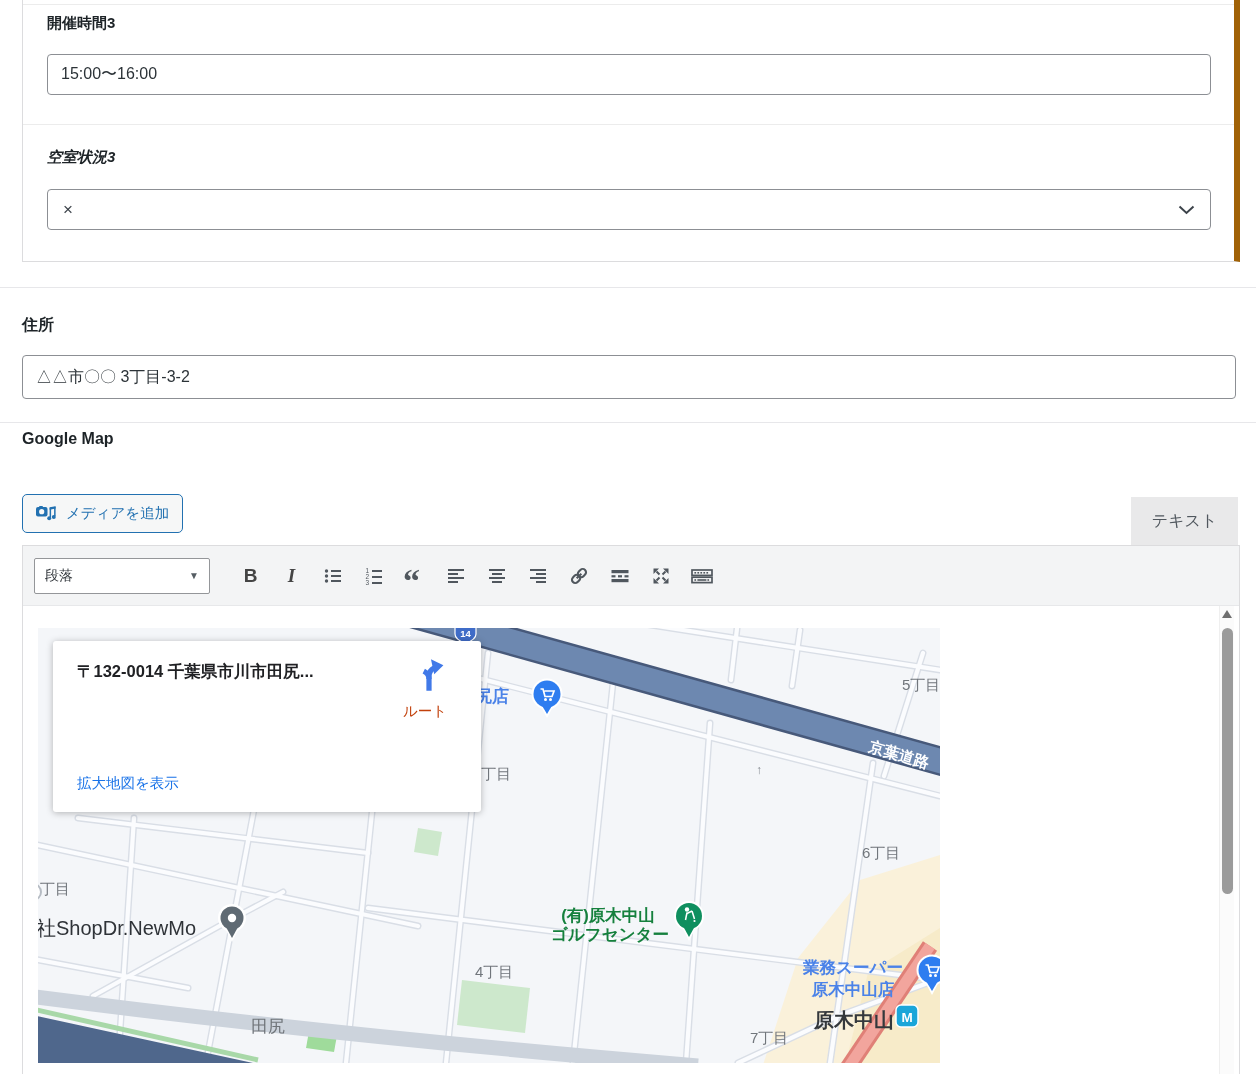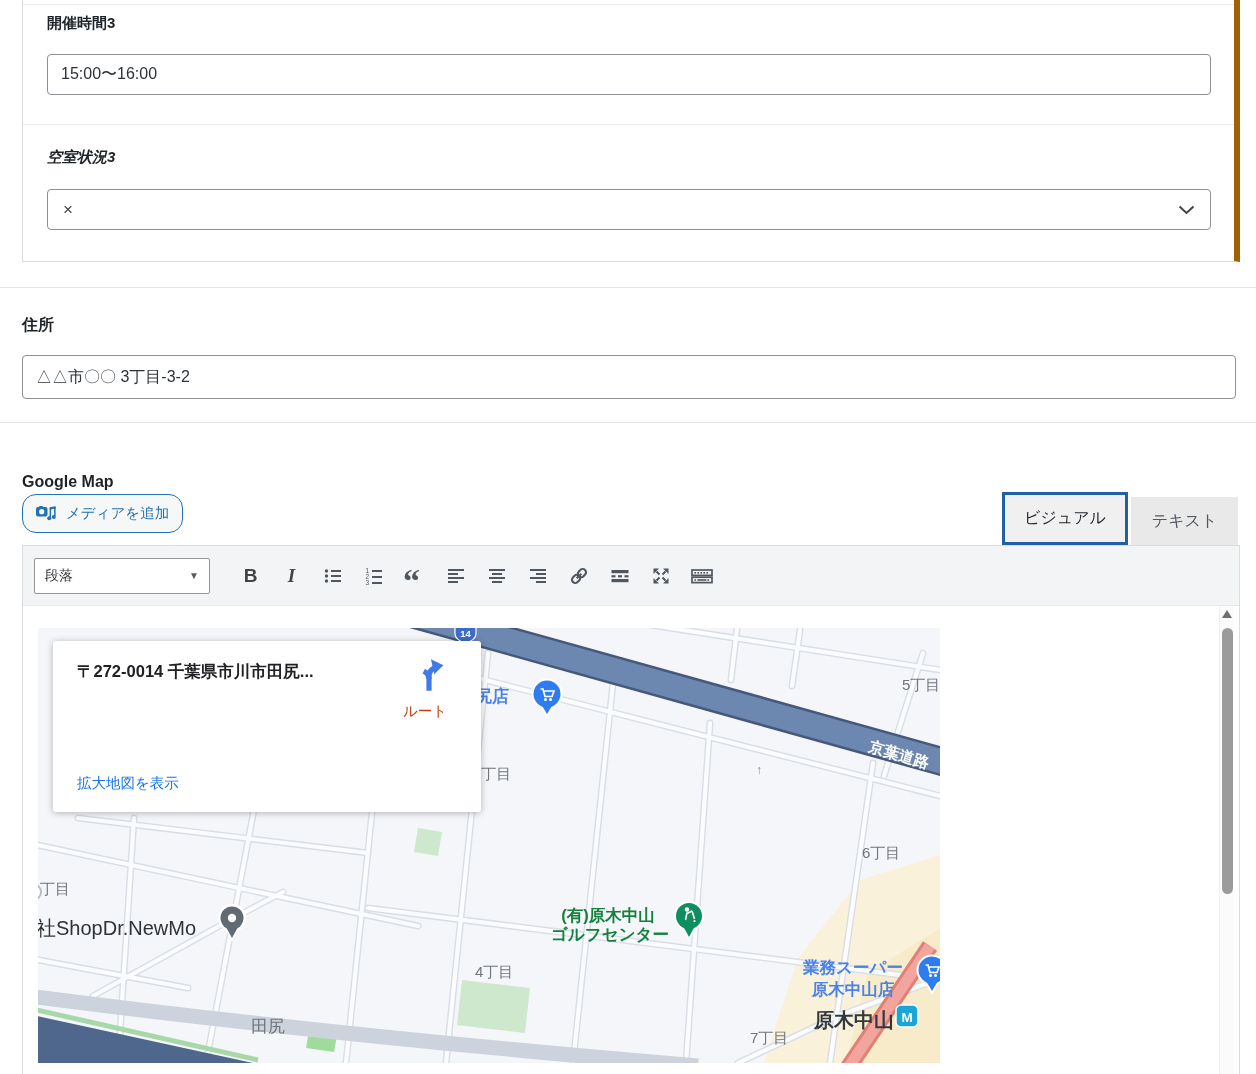--- a/index.html
+++ b/index.html
@@ -16,21 +16,21 @@
               font-family:"Liberation Sans",sans-serif; }
   .wp-select { position:absolute; height:41px; border:1px solid #8c8f94; border-radius:4px; background:#fff;
                display:flex; align-items:center; justify-content:space-between; padding:0 15px; cursor:pointer; }
   .wp-select .val { font-size:17px; color:#3c434a; }
 
   .page-hr { position:absolute; left:0; width:1256px; height:1px; background:#e7e7ea; }
   .section-label { position:absolute; font-size:16px; font-weight:bold; color:#1d2327; }
 
   
   .media-btn { position:absolute; left:22px; top:494px; height:39px; display:flex; align-items:center; gap:9px;
-               padding:0 13px; background:#f6f7f7; border:1px solid #2271b1; border-radius:14px;
+               padding:0 13px; background:#f6f7f7; border:1px solid #2271b1; border-radius:5px;
                color:#2271b1; font-size:14.5px; cursor:pointer; }
   .tab { position:absolute; display:flex; align-items:center; justify-content:center; font-size:16px; cursor:pointer; }
   .tab-visual { left:1002px; top:492px; width:126px; height:53px; background:#f0f0f1; color:#23282d;
                 border:3px solid #2160a8; }
   .tab-text { left:1131px; top:497px; width:107px; height:48px; background:#e9e9ea; color:#50575e; }
 
   
   .editor { position:absolute; left:22px; top:545px; width:1218px; height:529px;
             border:1px solid #dcdcde; border-bottom:none; background:#fff; }
   .toolbar { position:absolute; left:0; top:0; width:100%; height:60px; background:#f3f4f5;
@@ -86,39 +86,36 @@
         <polyline points="1.5,1.5 8.5,8 15.5,1.5" fill="none" stroke="#3c434a" stroke-width="2"></polyline>
       </svg>
     </div>
   </div>
 
   <div class="page-hr" style="top:287px;"></div>
   <div class="section-label" style="left:22px; top:315px;">住所</div>
   <input class="wp-input" style="left: 22px; top: 355px; width: 1214px; height: 44px;" readonly="" value="△△市〇〇 3丁目-3-2">
   <div class="page-hr" style="top:422px;"></div>
 
-  <div class="section-label" style="left:22px; top:473px;">Google Map</div>
+  <div class="section-label" style="left:22px; top:430px;">Google Map</div>
 
   <button class="media-btn">
     <svg width="21" height="15" viewBox="0 0 21 15">
       <rect x="0" y="1" width="11.5" height="9.5" rx="2" fill="#2271b1"></rect>
       <rect x="3" y="0" width="4" height="2.5" rx="1" fill="#2271b1"></rect>
       <circle cx="5.7" cy="5.7" r="2.6" fill="#f6f7f7"></circle>
       <polygon points="13.6,1.2 19.6,0.2 19.6,2.6 13.6,3.7" fill="#2271b1"></polygon>
       <rect x="13.6" y="1.8" width="1.5" height="9.6" fill="#2271b1"></rect>
       <rect x="18.1" y="0.8" width="1.5" height="9.2" fill="#2271b1"></rect>
       <circle cx="13.2" cy="12.2" r="2" fill="#2271b1"></circle>
       <circle cx="17.8" cy="10.9" r="2" fill="#2271b1"></circle>
     </svg>
     <span>メディアを追加</span>
   </button>
 
-  <div class="tab tab-visual">
-    <span>ビジュアル</span>
-  </div>
   <div class="tab tab-text">
     <span>テキスト</span>
   </div>
 
   <div class="editor">
     <div class="toolbar">
       <div class="para-select">
         <span>段落</span>
         <span class="para-caret">▼</span>
       </div>
@@ -354,21 +351,21 @@
         <g stroke="#ffffff" stroke-width="1.7" fill="none">
           <path d="M887.5 337 h2.5 l2 7.5 h7 l2-5.5 h-9.5"></path>
         </g>
         <circle cx="892.5" cy="347.5" r="1.5" fill="#ffffff"></circle>
         <circle cx="897.5" cy="347.5" r="1.5" fill="#ffffff"></circle>
       </g>
     </svg>
   </div>
 
   <div class="gcard">
-    <div class="gcard-title">〒272-0014 千葉県市川市田尻...</div>
+    <div class="gcard-title">〒132-0014 千葉県市川市田尻...</div>
     <div class="gcard-dir">
       <svg width="32" height="34" viewBox="0 0 24 26">
         <path d="M12 25 V14 Q12 9.5 16 7.5" stroke="#4179e8" stroke-width="4" fill="none"></path>
         <path d="M12 16 Q12 12 8 10" stroke="#4179e8" stroke-width="4" fill="none"></path>
         <polygon points="13.5,1 23,5.5 16,12.5" fill="#4179e8"></polygon>
       </svg>
     </div>
     <div class="gcard-route">ルート</div>
     <div class="gcard-link">拡大地図を表示</div>
   </div>

